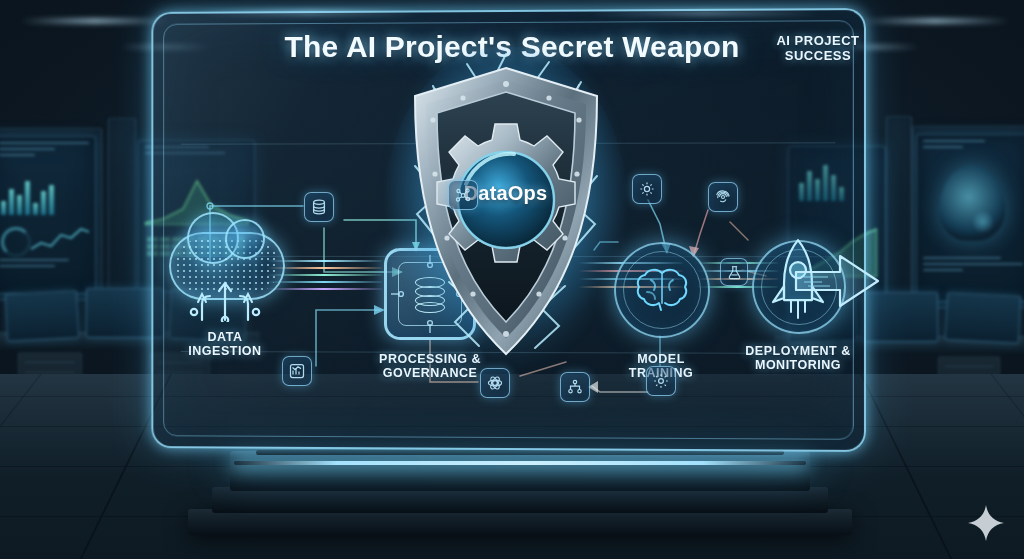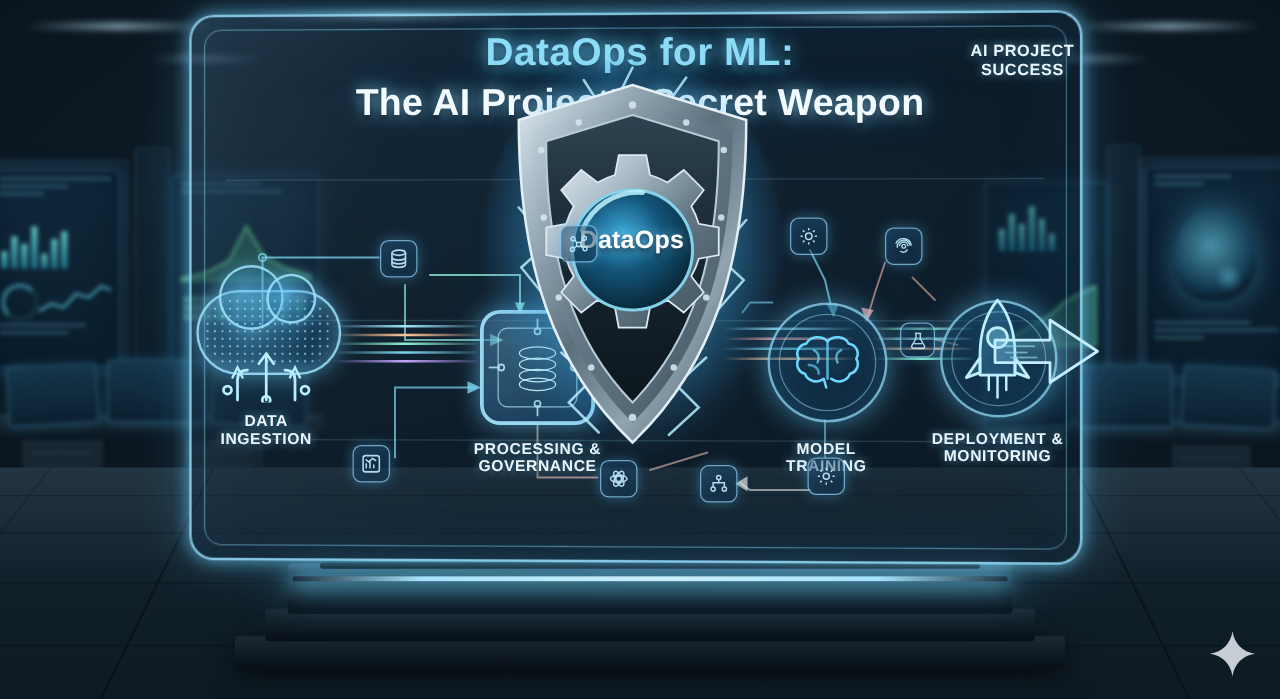--- a/index.html
+++ b/index.html
@@ -410,21 +410,20 @@
     <div class="glass-outer"></div>
     <div class="glass-inner"></div>
     <div class="glass-sheen">
       <div class="glass-scan" style="top:30%"></div>
       <div class="glass-scan" style="top:56%"></div>
       <div class="glass-scan" style="top:78%"></div>
     </div>
   </div>
 
   <div class="titles">
-    <div class="title-1">DataOps for ML:</div>
     <div class="title-2">The AI Project's Secret Weapon</div>
   </div>
 
   <div class="flow">
 
     <svg class="wires" width="715" height="440">
       <g fill="none" stroke-linecap="round">
 
         <path d="M62,252 L62,196 L155,196" stroke="#7fd8f2" stroke-width="1.6" opacity=".75"></path>
         <circle cx="62" cy="196" r="3" fill="none" stroke="#7fd8f2" stroke-width="1.4" opacity=".8"></circle>
@@ -483,21 +482,21 @@
       <i style="top:18px;background:linear-gradient(90deg,rgba(140,235,255,0),#7fd8f2,rgba(140,235,255,.1));"></i>
       <i style="top:26px;background:linear-gradient(90deg,rgba(255,200,160,0),#ffc79c,rgba(255,200,160,.1));"></i>
     </div>
     <div class="stream" style="left:548px;top:250px;width:82px;">
       <i style="top:2px; background:linear-gradient(90deg,rgba(140,255,220,0),#8ef0d4,rgba(140,255,220,.1));"></i>
       <i style="top:10px;background:linear-gradient(90deg,rgba(140,235,255,0),#9fe9ff,rgba(140,235,255,.1));"></i>
       <i style="top:18px;background:linear-gradient(90deg,rgba(255,200,160,0),#ffc79c,rgba(255,200,160,.1));"></i>
       <i style="top:26px;background:linear-gradient(90deg,rgba(140,255,220,0),#7fe8c8,rgba(140,255,220,.1));"></i>
     </div>
 
-    <div class="node" style="left:0px;top:200px;width:130px;">
+    <div class="node" style="left:12px;top:200px;width:130px;">
       <div class="glyph" style="width:112px;height:86px;">
         <div class="cloud" style="position:absolute;left:0;top:22px;">
           <div class="cloud-dots"></div>
         </div>
         <svg class="cloud-arrows" width="86" height="44" viewBox="0 0 86 44">
           <g fill="none" stroke="#b9ecff" stroke-width="2.2" stroke-linecap="round">
             <path d="M43,42 L43,6"></path>
               <path d="M37,13 L43,5 L49,13"></path>
             <path d="M20,42 L20,26 Q20,18 28,18"></path>
               <path d="M24,24 L20,16 L16,24" stroke-width="2"></path>

